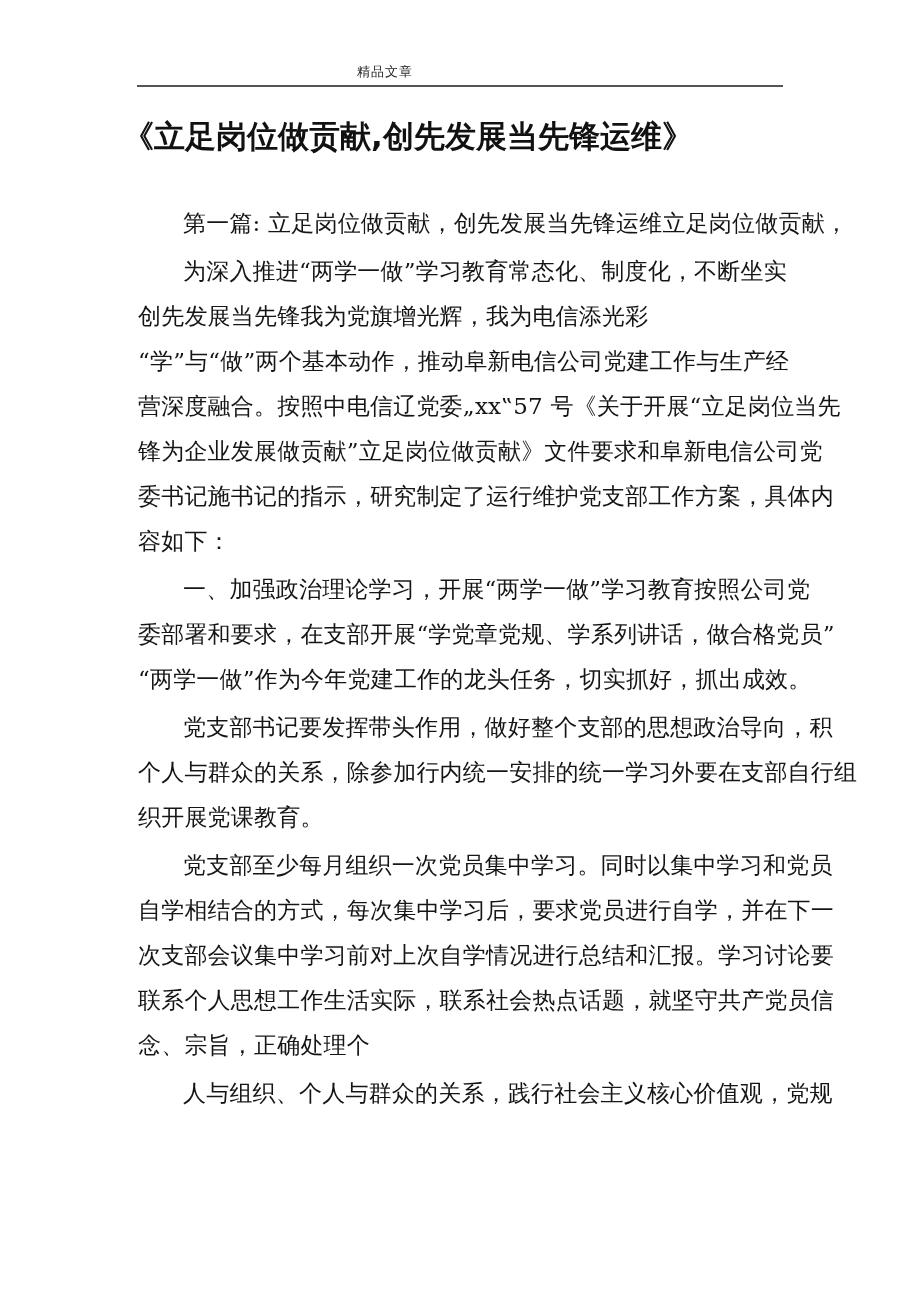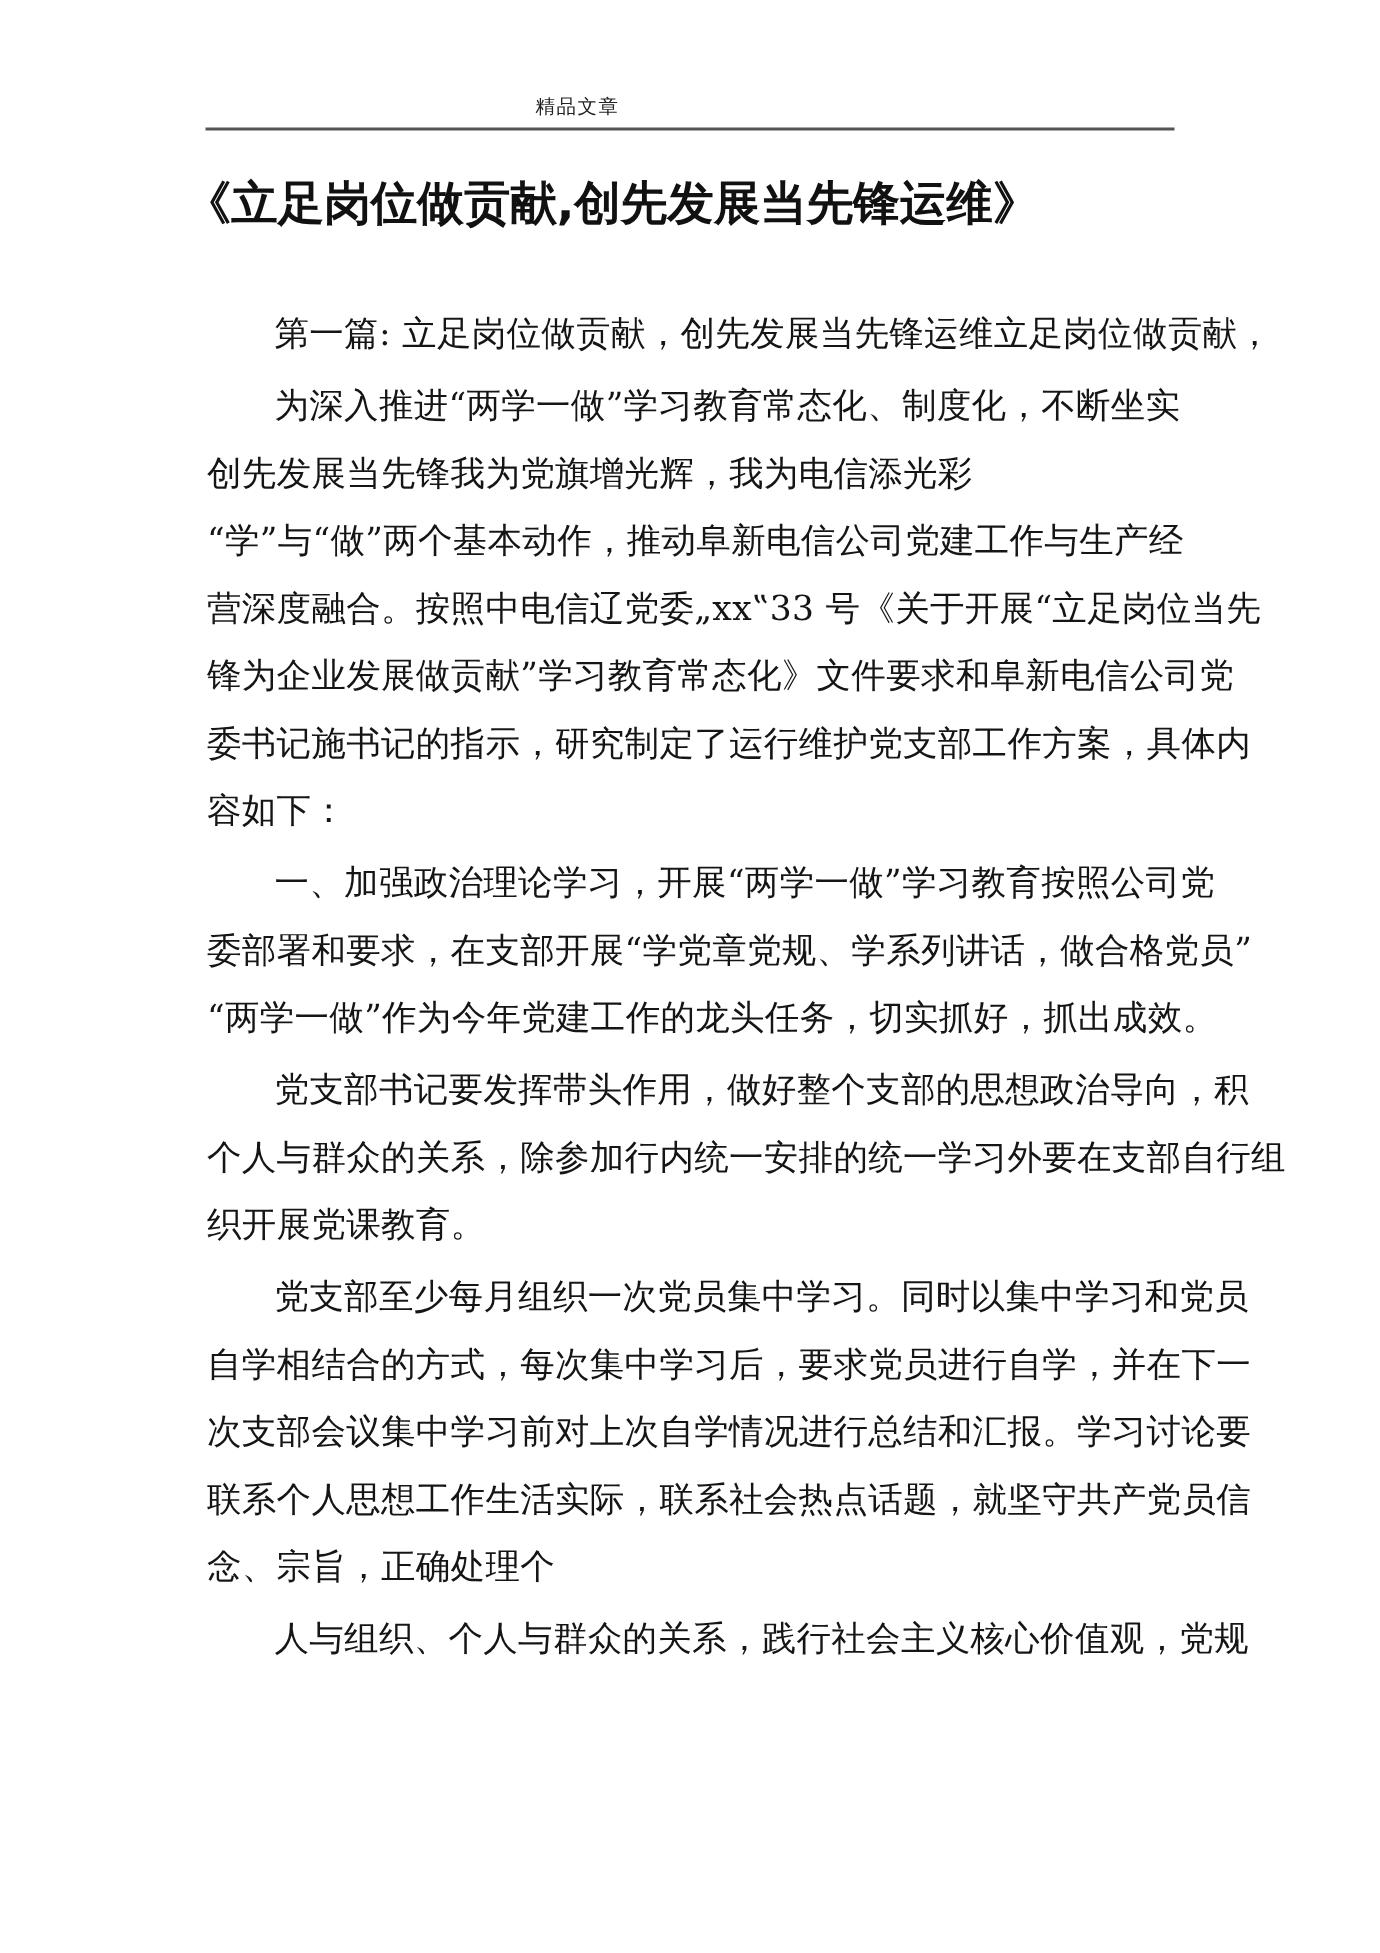--- a/index.html
+++ b/index.html
@@ -84,22 +84,22 @@
   <div class="header-text">精品文章</div>
   <div class="header-rule"></div>
 
   <div class="title">《立足岗位做贡献,创先发展当先锋运维》</div>
 
   <div class="body">
     <div class="line indent">第一篇: 立足岗位做贡献，创先发展当先锋运维立足岗位做贡献，</div>
     <div class="line indent gap">为深入推进“两学一做”学习教育常态化、制度化，不断坐实</div>
     <div class="line">创先发展当先锋我为党旗增光辉，我为电信添光彩</div>
     <div class="line">“学”与“做”两个基本动作，推动阜新电信公司党建工作与生产经</div>
-    <div class="line">营深度融合。按照中电信辽党委„xx‟33 号《关于开展“立足岗位当先</div>
-    <div class="line">锋为企业发展做贡献”学习教育常态化》文件要求和阜新电信公司党</div>
+    <div class="line">营深度融合。按照中电信辽党委„xx‟57 号《关于开展“立足岗位当先</div>
+    <div class="line">锋为企业发展做贡献”立足岗位做贡献》文件要求和阜新电信公司党</div>
     <div class="line">委书记施书记的指示，研究制定了运行维护党支部工作方案，具体内</div>
     <div class="line">容如下：</div>
     <div class="line indent gap">一、加强政治理论学习，开展“两学一做”学习教育按照公司党</div>
     <div class="line">委部署和要求，在支部开展“学党章党规、学系列讲话，做合格党员”</div>
     <div class="line">“两学一做”作为今年党建工作的龙头任务，切实抓好，抓出成效。</div>
     <div class="line indent gap">党支部书记要发挥带头作用，做好整个支部的思想政治导向，积</div>
     <div class="line">个人与群众的关系，除参加行内统一安排的统一学习外要在支部自行组</div>
     <div class="line">织开展党课教育。</div>
     <div class="line indent gap">党支部至少每月组织一次党员集中学习。同时以集中学习和党员</div>
     <div class="line">自学相结合的方式，每次集中学习后，要求党员进行自学，并在下一</div>

